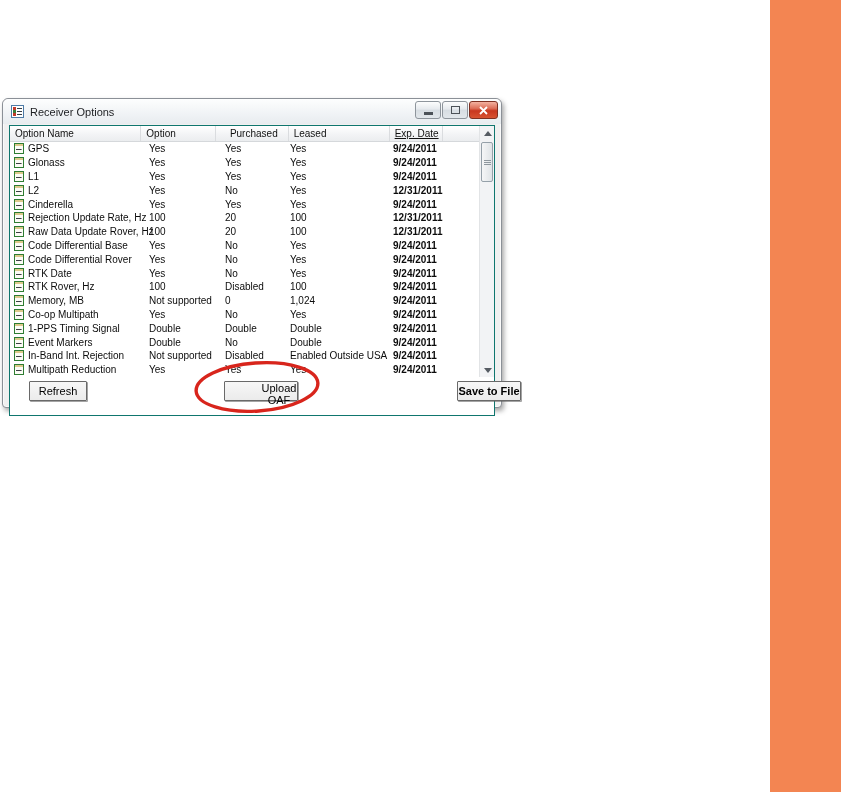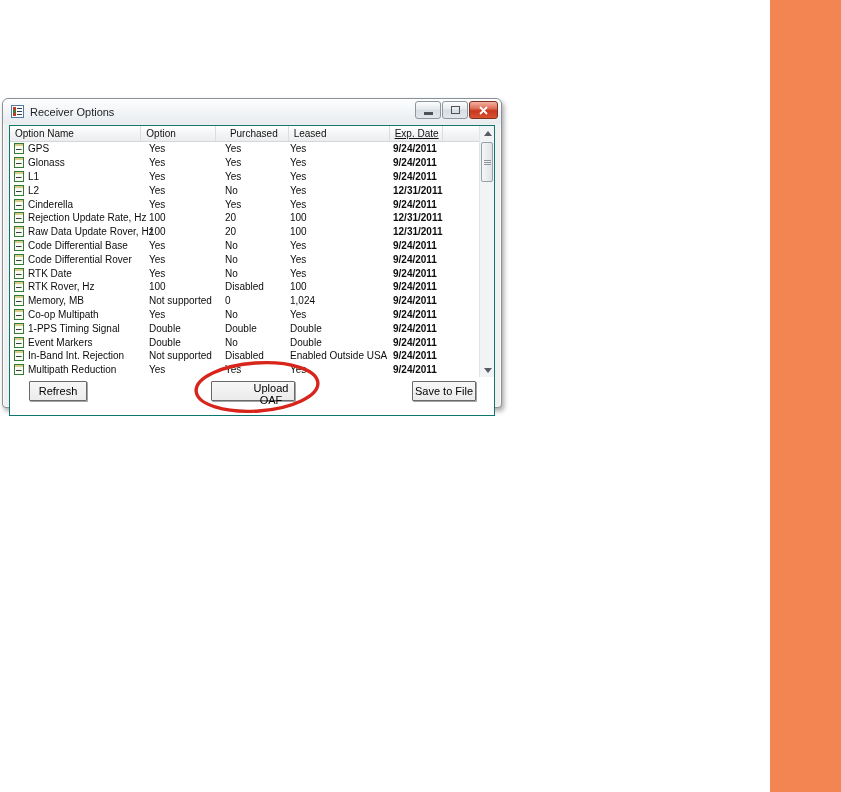--- a/index.html
+++ b/index.html
@@ -69,22 +69,22 @@
     background:linear-gradient(to right,#f5f6f7,#dfe3e6);
     display:flex; align-items:center; justify-content:center; }
   .grip { width:7px; height:5px;
     background:repeating-linear-gradient(#8e979e 0 1px,transparent 1px 2px); }
 
   
   .btn { position:absolute; top:282px; height:20px; font-size:11px; color:#000;
     background:linear-gradient(#f7f7f7,#ebebeb); border:1px solid #696969;
     box-shadow:1px 1px 0 rgba(90,90,90,.55); border-radius:1px; padding:0; }
   .btn.refresh { left:6px; width:58px;margin-left:20px; }
-  .btn.upload { left:208px; width:84px;padding-left:36px; }
-  .btn.save { left:409px; width:64px; }
+  .btn.upload { left:221px; width:74px;padding-left:36px; }
+  .btn.save { left:454px; width:64px;font-weight:bold; }
 
   
   .annotation { position:absolute; left:186px; top:355px; width:145px; height:66px;
     pointer-events:none; overflow:visible; }
 </style>
 </head>
 <body>
 
 <div class="page">
 

